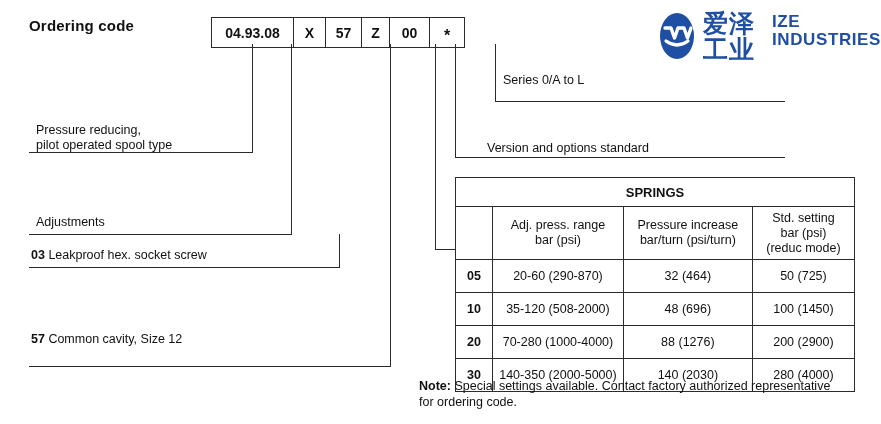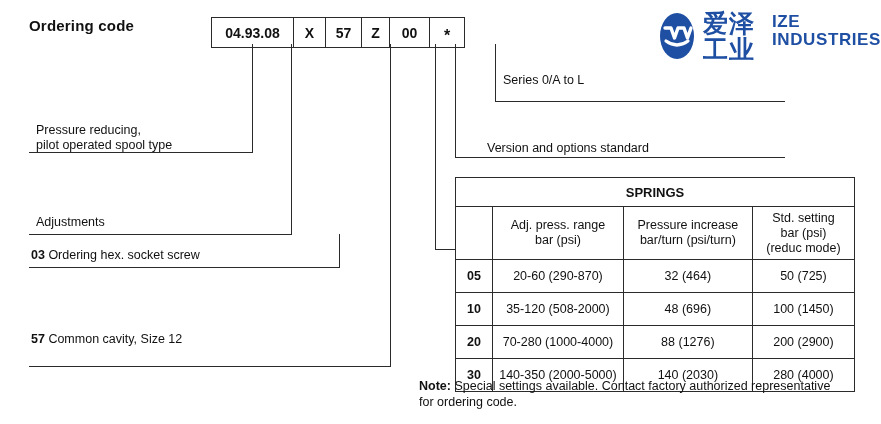--- a/index.html
+++ b/index.html
@@ -224,21 +224,21 @@
 
   <div class="desc" style="left:36px; top:123px;">
     <div>Pressure reducing,</div>
     <div>pilot operated spool type</div>
   </div>
 
   <div class="desc" style="left:36px; top:215px;">Adjustments</div>
 
   <div class="desc" style="left:31px; top:248px;">
     <b>03</b>
-    <span>Ordering hex. socket screw</span>
+    <span>Leakproof hex. socket screw</span>
   </div>
 
   <div class="desc" style="left:31px; top:332px;">
     <b>57</b>
     <span>Common cavity, Size 12</span>
   </div>
 
   <div class="rdesc" style="left:503px; top:72px;">
     <div>Series 0/A to L</div>
   </div>

